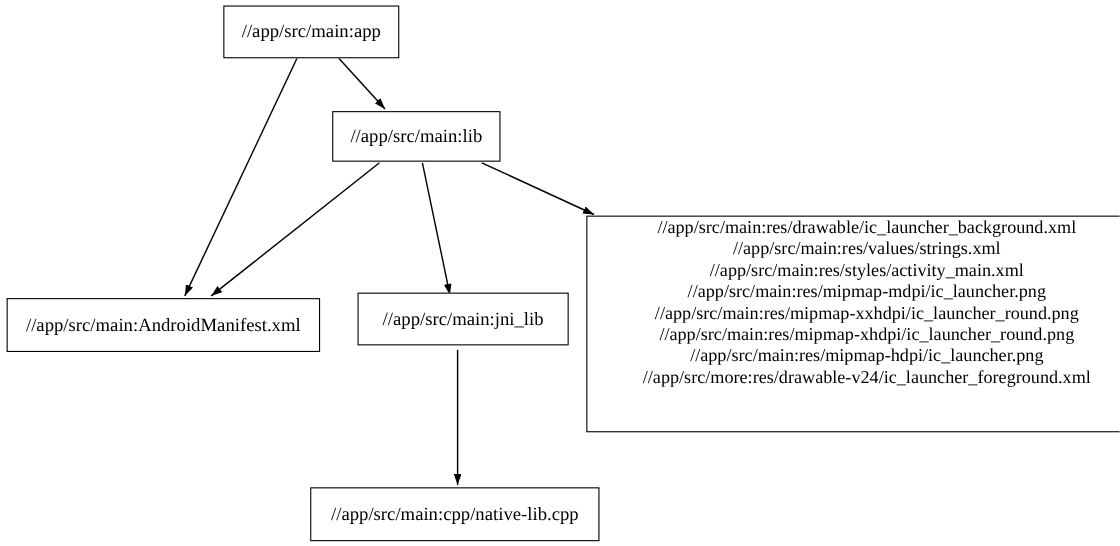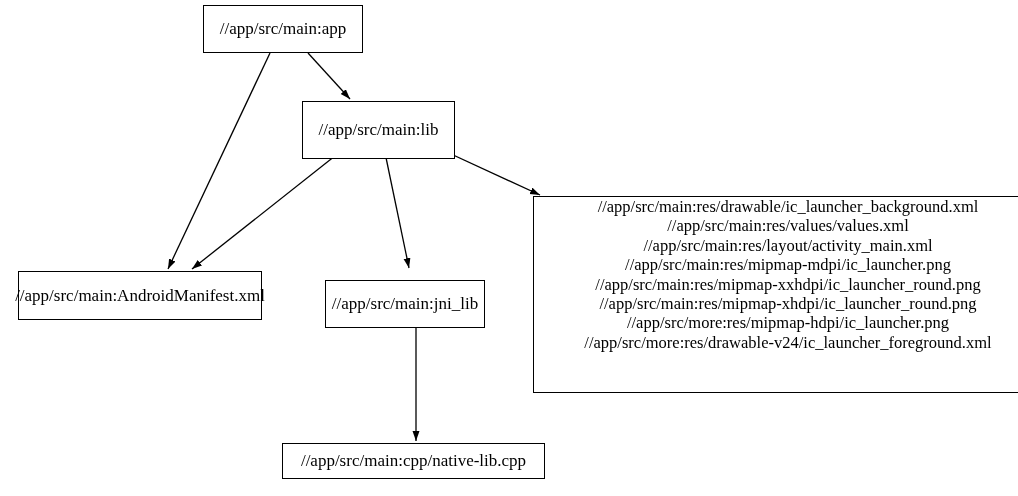--- a/index.html
+++ b/index.html
@@ -29,24 +29,24 @@
     border: 1px solid var(--stroke);
     background: var(--bg);
     display: flex;
     align-items: center;
     justify-content: center;
     font-size: 17px;
     white-space: nowrap;
     text-align: center;
   }
   .node-app      { left: 203px; top:   5px; width: 160px; height: 48px; }
-  .node-lib      { left: 302px; top: 101px; width: 153px; height: 58px; }
-  .node-manifest { left:   18px; top: 271px; width: 244px; height: 49px; text-align: center; }
-  .node-jni      { left: 325px; top: 280px; width: 160px; height: 48px; }
-  .node-native   { left: 282px; top: 443px; width: 263px; height: 36px; }
+  .node-lib      { left: 302px; top: 101px; width: 153px; height: 46px; }
+  .node-manifest { left:   6px; top: 271px; width: 285px; height: 49px; text-align: center; }
+  .node-jni      { left: 325px; top: 266px; width: 192px; height: 48px; }
+  .node-native   { left: 282px; top: 443px; width: 263px; height: 49px; }
   .node-resources {
     left: 533px; top: 196px; width: 510px; height: 197px;
     flex-direction: column;
     justify-content: flex-start;
     line-height: 19.4px;
     font-size: 16.5px;
   }
   .res-line { white-space: nowrap; }
 </style>
 </head>
@@ -79,26 +79,26 @@
   <div class="node node-manifest">
     <span>//app/src/main:AndroidManifest.xml</span>
   </div>
 
   <div class="node node-jni">
     <span>//app/src/main:jni_lib</span>
   </div>
 
   <div class="node node-resources">
     <div class="res-line">//app/src/main:res/drawable/ic_launcher_background.xml</div>
-    <div class="res-line">//app/src/main:res/values/values.xml</div>
-    <div class="res-line">//app/src/main:res/layout/activity_main.xml</div>
+    <div class="res-line">//app/src/main:res/values/strings.xml</div>
+    <div class="res-line">//app/src/main:res/styles/activity_main.xml</div>
     <div class="res-line">//app/src/main:res/mipmap-mdpi/ic_launcher.png</div>
     <div class="res-line">//app/src/main:res/mipmap-xxhdpi/ic_launcher_round.png</div>
     <div class="res-line">//app/src/main:res/mipmap-xhdpi/ic_launcher_round.png</div>
-    <div class="res-line">//app/src/more:res/mipmap-hdpi/ic_launcher.png</div>
+    <div class="res-line">//app/src/main:res/mipmap-hdpi/ic_launcher.png</div>
     <div class="res-line">//app/src/more:res/drawable-v24/ic_launcher_foreground.xml</div>
   </div>
 
   <div class="node node-native">
     <span>//app/src/main:cpp/native-lib.cpp</span>
   </div>
 
 </div>
 
 </body></html>

